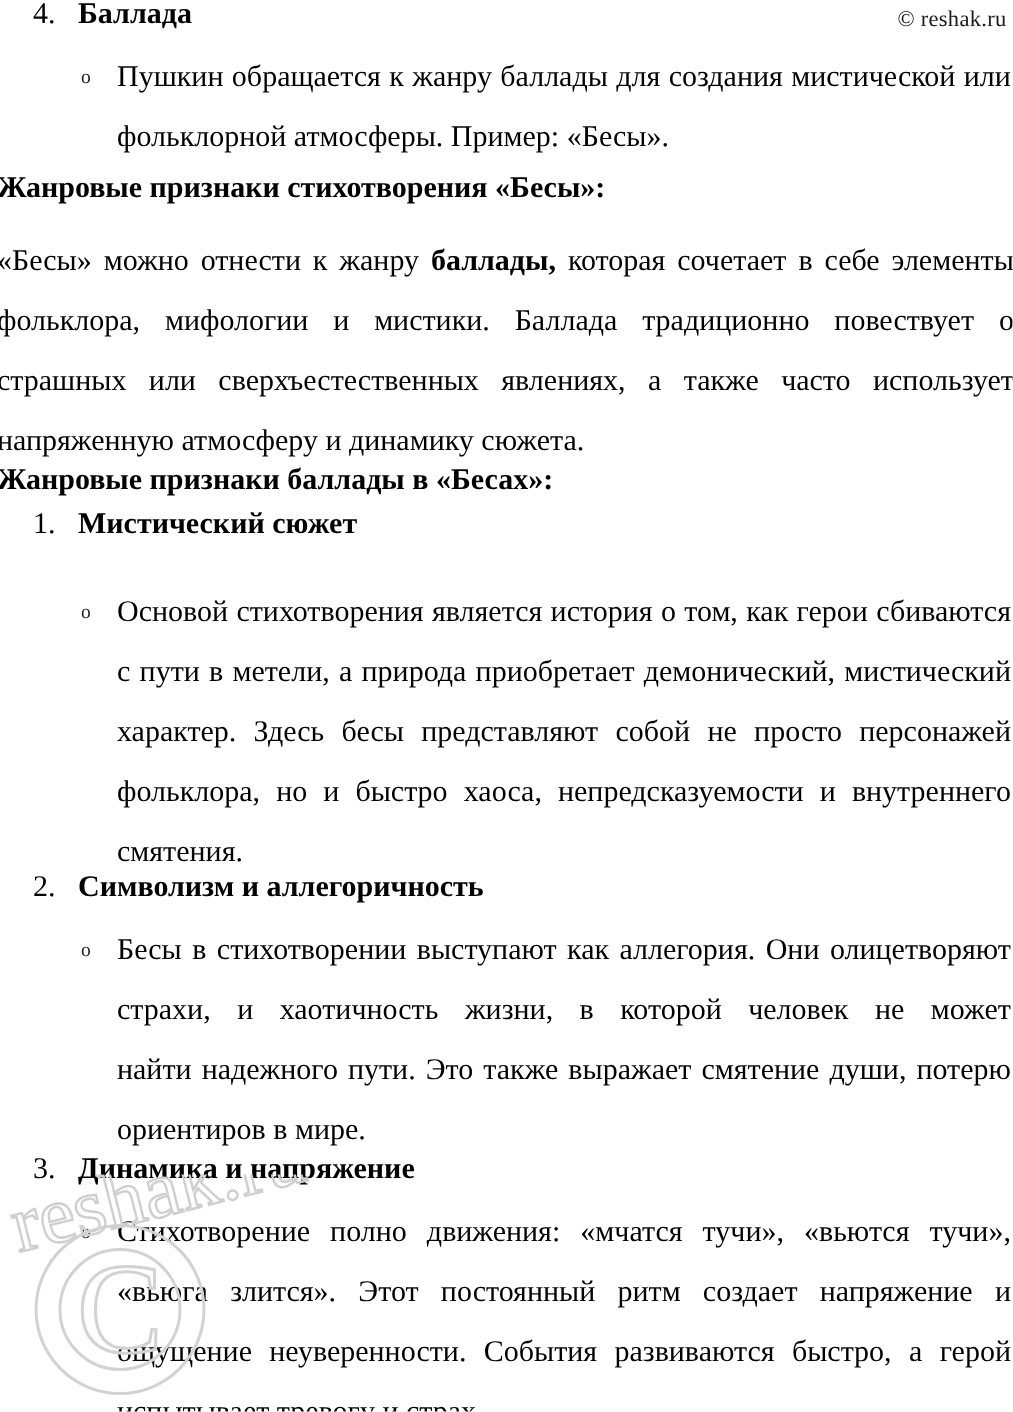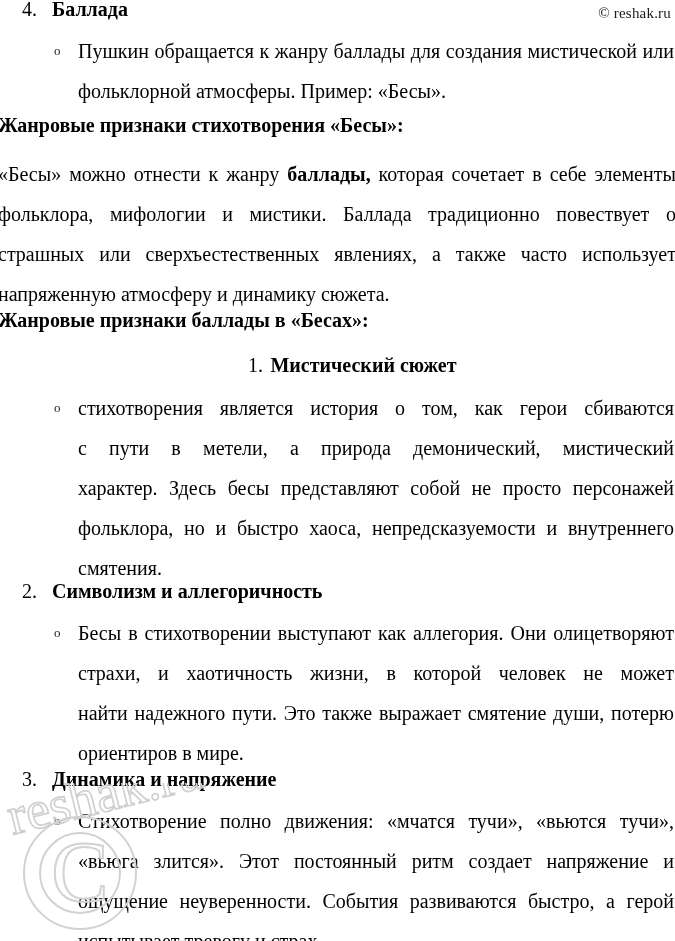--- a/index.html
+++ b/index.html
@@ -184,44 +184,46 @@
         <span>а</span>
         <span>также</span>
         <span>часто</span>
         <span>использует</span>
     </span>
     <span class="line">напряженную атмосферу и динамику сюжета.</span>
   </div>
 
   <div class="section-head" style="top:307px;">Жанровые признаки баллады в «Бесах»:</div>
 
-  <div class="numbered-head" style="top:352px;text-align:center;">
+  <div class="numbered-head" style="top:336px;">
     <span class="num">1.</span><span class="txt">Мистический сюжет</span>
   </div>
 
   <div class="bullet-mark" style="top:388px;">o</div>
 
   <div class="para bullet-para" style="top:388px;">
     <span class="line j">
+      <span>Основой</span>
         <span>стихотворения</span>
         <span>является</span>
         <span>история</span>
         <span>о</span>
         <span>том,</span>
         <span>как</span>
         <span>герои</span>
         <span>сбиваются</span>
     </span>
     <span class="line j">
       <span>с</span>
         <span>пути</span>
         <span>в</span>
         <span>метели,</span>
         <span>а</span>
         <span>природа</span>
+        <span>приобретает</span>
         <span>демонический,</span>
         <span>мистический</span>
     </span>
     <span class="line j">
       <span>характер.</span>
         <span>Здесь</span>
         <span>бесы</span>
         <span>представляют</span>
         <span>собой</span>
         <span>не</span>

